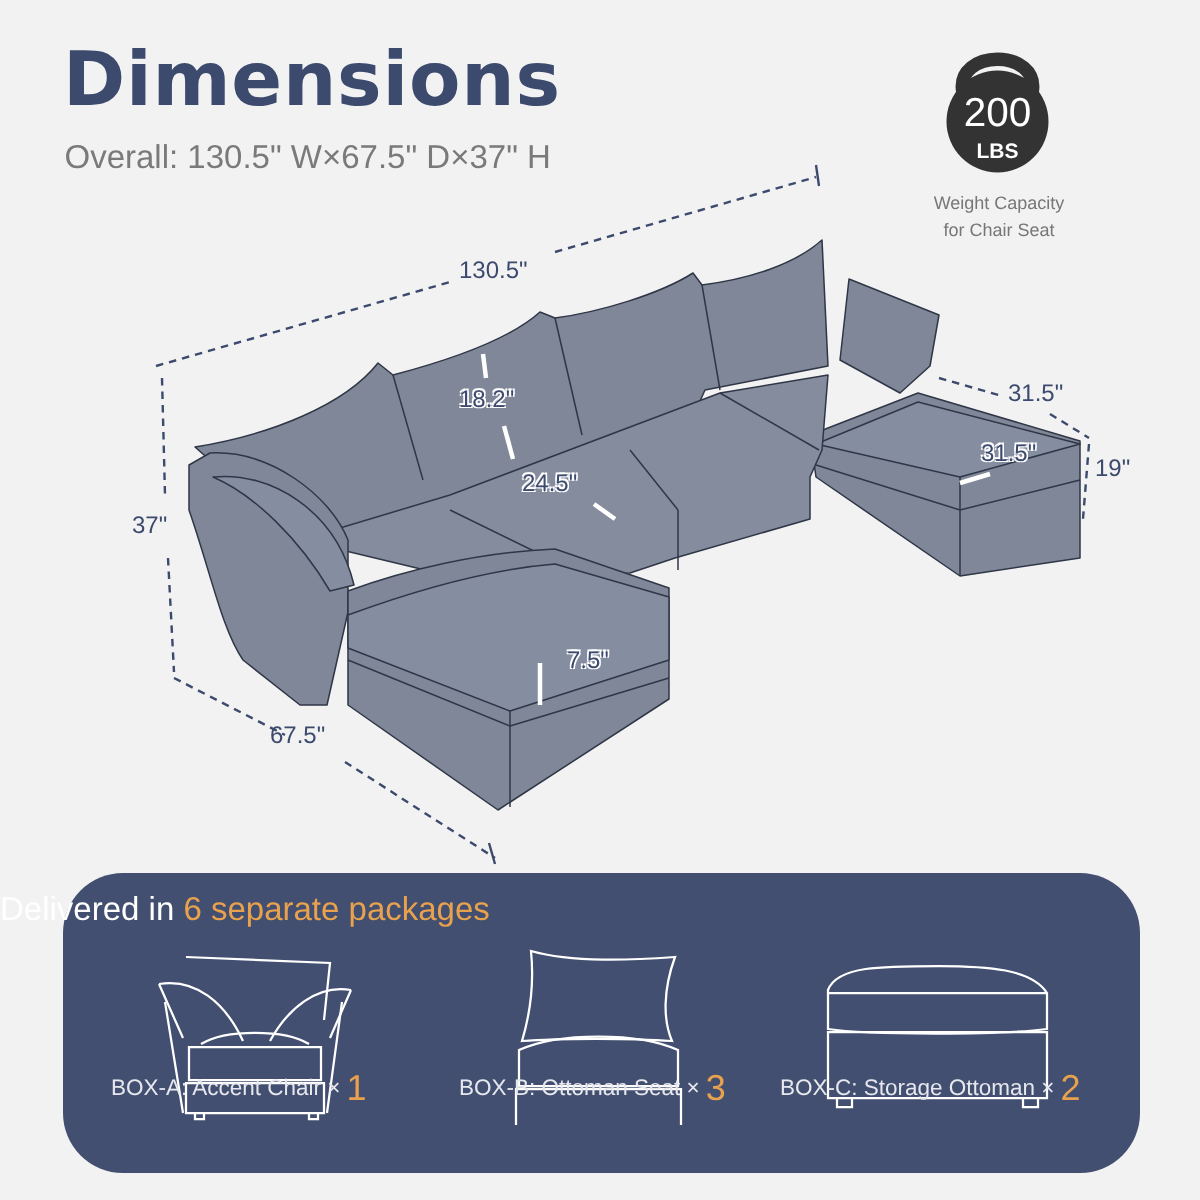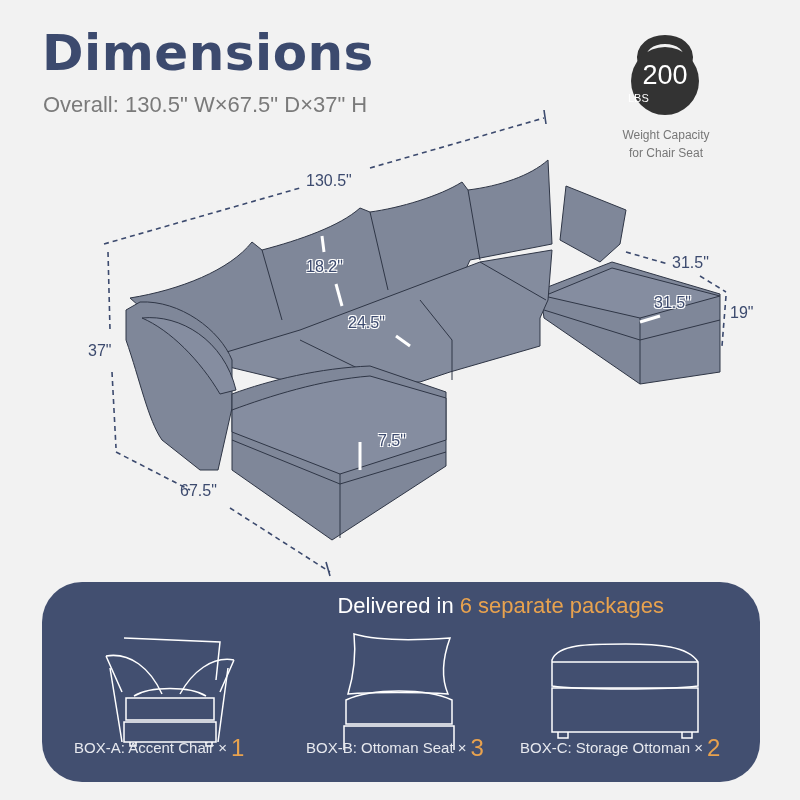--- a/index.html
+++ b/index.html
@@ -1,29 +1,29 @@
 <!DOCTYPE html>
 <html><head>
 <meta charset="utf-8">
 <style>
   html, body { margin:0; padding:0; }
   body { width:800px; height:800px; background:#f2f2f2; position:relative; overflow:hidden; font-family:"Liberation Sans", sans-serif; }
   .title { position:absolute; left:42px; top:24px; font-size:50px; font-weight:bold; color:#3c4a6e; letter-spacing:0.5px; font-family:"DejaVu Sans", sans-serif;text-align:right; }
   .subtitle { position:absolute; left:43px; top:92px; font-size:22px; color:#7a7a7a; }
   .weight-badge { position:absolute; left:628px; top:28px; width:74px; height:88px; }
   .weight-num { position:absolute; left:628px; top:60px; width:74px; text-align:center; color:#fff; font-size:27px; font-weight:normal; }
-  .weight-unit { position:absolute; left:628px; top:92px; width:74px; text-align:left; color:#fff; font-size:11px; }
+  .weight-unit { position:absolute; left:628px; top:92px; width:74px; text-align:center; color:#fff; font-size:14px;font-weight:bold; }
   .weight-caption { position:absolute; left:596px; top:126px; width:140px; text-align:center; color:#777; font-size:12px; line-height:18px; }
   .diagram { position:absolute; left:0; top:0; width:800px; height:580px; }
   .dim-label { position:absolute; color:#3c4a6e; font-size:16px; }
   .dim-label-inner { position:absolute; color:#3c4a6e; font-size:16px; -webkit-text-stroke:0; text-shadow: -1px -1px 0 #fff, 1px -1px 0 #fff, -1px 1px 0 #fff, 1px 1px 0 #fff; }
   .panel { position:absolute; left:42px; top:582px; width:718px; height:200px; background:#424f70; border-radius:40px 40px 40px 40px; }
-  .panel-title { position:absolute; left:0; top:593px; width:664px; text-align:right; color:#fff; font-size:22px; }
+  .panel-title { position:absolute; left:0; top:593px; width:664px; text-align:left; color:#fff; font-size:22px; }
   .panel-title .accent { color:#e8a24e; }
-  .box-label { position:absolute; top:734px; color:#e6e8ee; font-size:15px; white-space:nowrap;text-align:right; }
+  .box-label { position:absolute; top:712px; color:#e6e8ee; font-size:15px; white-space:nowrap;text-align:right; }
   .box-label .qty { color:#e8a24e; font-size:24px; vertical-align:-3px; margin-left:4px; }
 </style>
 </head>
 <body>
 
 <div class="title">Dimensions</div>
 <div class="subtitle">Overall: 130.5" W×67.5" D×37" H</div>
 
 <svg class="weight-badge" viewBox="0 0 74 88">
   <path d="M14 34 C8 4, 66 4, 60 34" fill="none" stroke="#333" stroke-width="9"></path>

